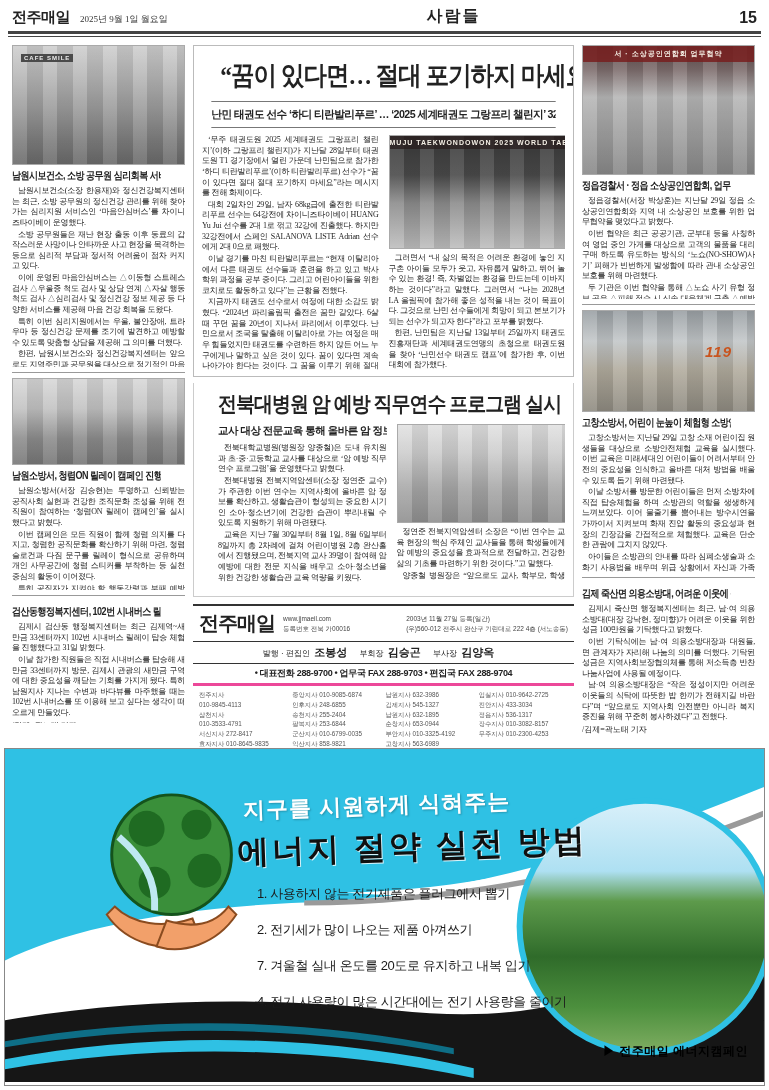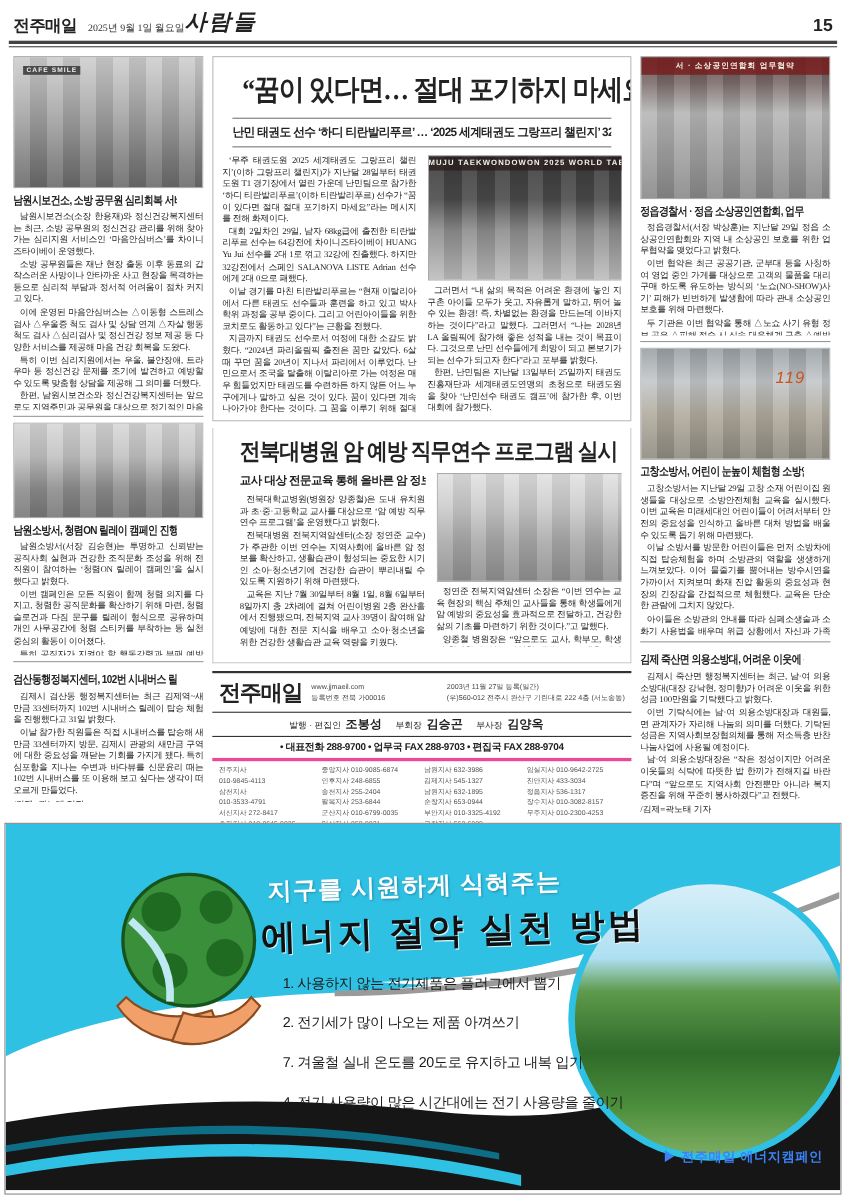--- a/index.html
+++ b/index.html
@@ -1,21 +1,21 @@
 <!DOCTYPE html>
 <html><head>
 <meta charset="utf-8">
 <style>
   html,body{margin:0;padding:0;background:#fff;}
   body{width:769px;height:1090px;overflow:hidden;font-family:"Liberation Serif",serif;color:#222;position:relative;}
   
   .pg-head{display:flex;align-items:flex-end;padding:6px 12px 2px 12px;}
   .pg-brand{font-family:"Liberation Sans",sans-serif;font-weight:bold;font-size:15px;letter-spacing:-0.5px;}
   .pg-date{font-size:9px;color:#333;margin-left:10px;padding-bottom:1px;}
-  .pg-section{flex:1;font-family:"Liberation Sans",sans-serif;font-weight:bold;font-size:20px;letter-spacing:2px;font-style:italic;}
+  .pg-section{flex:1;text-align:center;font-family:"Liberation Sans",sans-serif;font-weight:bold;font-size:16px;letter-spacing:2px;}
   .pg-num{font-family:"Liberation Sans",sans-serif;font-size:16px;font-weight:bold;}
   .pg-rule{border-top:3px solid #444;border-bottom:1px solid #444;height:2px;margin:2px 8px 0 8px;}
   
   .content{display:flex;gap:8px;padding:8px 12px 0 12px;}
   .col-l,.col-r{width:173px;flex:none;}
   .col-c{width:381px;flex:none;}
   .hr{border-top:1px solid #999;margin:5px 0;}
   .art{overflow:hidden;position:relative;}
   .hl{font-family:"Liberation Sans",sans-serif;font-weight:bold;font-size:10.5px;white-space:nowrap;overflow:hidden;letter-spacing:-0.6px;margin:4px 0 3px 0;transform:scaleX(0.86);transform-origin:0 50%;}
   .body-txt{font-size:8px;line-height:1.33;text-align:justify;letter-spacing:-0.2px;color:#1c1c1c;}
@@ -27,21 +27,21 @@
   .photo:after{content:"";position:absolute;inset:0;background:
     repeating-linear-gradient(90deg,rgba(255,255,255,.10) 0 14px,rgba(0,0,0,.08) 14px 30px);}
   .ph-l1{height:118px;}
   .ph-l2{height:85px;background:linear-gradient(180deg,#d8d8d8 0%,#c2c2c2 35%,#8d8d8d 70%,#777 100%);}
   .ph-c1{width:182px;height:112px;float:right;margin:0 0 3px 6px;background:linear-gradient(180deg,#3a3a3a 0%,#4a4a4a 35%,#8c8c8c 60%,#bdbdbd 100%);}
   .ph-c2{width:182px;height:97px;float:right;margin:0 0 3px 6px;background:linear-gradient(180deg,#e2e2e2 0%,#cccccc 30%,#a8a8a8 65%,#8f8f8f 100%);}
   .ph-r1{height:128px;background:linear-gradient(180deg,#5d4a4a 0%,#7c6b6b 18%,#b7b7b7 40%,#9c9c9c 75%,#888 100%);}
   .ph-r2{height:100px;background:linear-gradient(180deg,#9aa0a4 0%,#c3c7c9 30%,#b1ab9d 60%,#8e8a80 100%);}
   .photo .sign{position:absolute;top:8px;left:8px;z-index:2;background:#4b4b4b;color:#eee;font-family:"Liberation Sans",sans-serif;font-size:6px;font-weight:bold;padding:1px 3px;letter-spacing:1px;}
   .photo .banner-top{position:absolute;top:0;left:0;right:0;z-index:2;text-align:center;color:#f5f0e6;font-family:"Liberation Sans",sans-serif;font-weight:bold;font-size:7px;letter-spacing:1px;padding:3px 0;background:rgba(40,30,30,.75);white-space:nowrap;overflow:hidden;}
-  .photo .truck-mark{position:absolute;top:18px;right:22px;z-index:2;color:#c9541e;font-family:"Liberation Sans",sans-serif;font-weight:normal;font-size:15px;font-style:italic;letter-spacing:1px;}
+  .photo .truck-mark{position:absolute;top:32px;right:22px;z-index:2;color:#c9541e;font-family:"Liberation Sans",sans-serif;font-weight:bold;font-size:15px;font-style:italic;letter-spacing:1px;}
   
   .c1-box{border:1px solid #bbb;padding:6px 8px;height:318px;overflow:hidden;}
   .c1-hl{font-weight:bold;font-size:26px;text-align:center;letter-spacing:-1px;white-space:nowrap;transform:scaleX(0.9);transform-origin:50% 50%;margin:6px 0 8px 0;}
   .c1-sub{font-family:"Liberation Sans",sans-serif;font-weight:bold;font-size:11px;text-align:center;border-top:1px solid #777;border-bottom:1px solid #777;padding:5px 0;margin:0 4px 7px 4px;white-space:nowrap;overflow:hidden;transform:scaleX(0.97);letter-spacing:-0.6px;}
   .twocol{display:flex;gap:10px;}
   .twocol>div{width:50%;overflow:hidden;}
   .c1-cols{height:238px;}
   .c2-cols{height:158px;}
   
   .c2-box{border:1px solid #ccc;border-top:none;padding:5px 8px 4px 24px;height:204px;overflow:hidden;margin-top:6px;}
@@ -60,21 +60,21 @@
   .mh-branches>div{flex:1;}
   .branch-line{font-size:6.3px;color:#555;line-height:1.55;white-space:nowrap;overflow:hidden;}
   .mh-foot{text-align:center;font-size:7.5px;font-weight:bold;padding:3px 0;letter-spacing:-0.3px;}
   
   .banner{position:absolute;left:4px;right:4px;top:748px;height:336px;border:1px solid #888;background:#fff;overflow:hidden;}
   .banner svg{position:absolute;inset:0;}
   .bn-tag{position:absolute;left:238px;top:42px;z-index:5;color:#fff;font-weight:bold;font-size:22px;letter-spacing:1px;font-family:"Liberation Sans",sans-serif;transform:rotate(-2deg);text-shadow:1px 1px 2px rgba(0,0,0,.25);}
   .bn-title{position:absolute;left:232px;top:76px;z-index:5;color:#101010;font-weight:bold;font-size:32px;letter-spacing:3px;font-family:"Liberation Sans",sans-serif;transform:rotate(-2deg);text-shadow:1px 1px 0 rgba(255,255,255,.8);}
   .bn-list{position:absolute;left:252px;top:136px;z-index:5;width:330px;}
   .energy-item{font-size:13px;color:#1b1b1b;margin-bottom:18px;letter-spacing:-0.4px;font-family:"Liberation Sans",sans-serif;}
-  .bn-foot{position:absolute;right:16px;top:294px;z-index:6;color:#3b82f6;font-size:12px;font-weight:bold;font-family:"Liberation Sans",sans-serif;letter-spacing:0.5px;}
+  .bn-foot{position:absolute;right:16px;top:294px;z-index:6;color:#000000;font-size:12px;font-weight:bold;font-family:"Liberation Sans",sans-serif;letter-spacing:0.5px;}
 </style>
 </head>
 <body>
 
 <div class="pg-head">
   <span class="pg-brand">전주매일</span>
   <span class="pg-date">2025년 9월 1일 월요일</span>
   <span class="pg-section">사람들</span>
   <span class="pg-num">15</span>
 </div>
@@ -106,21 +106,21 @@
           <div class="para">이번 캠페인은 모든 직원이 함께 청렴 의지를 다지고, 청렴한 공직문화를 확산하기 위해 마련, 청렴 슬로건과 다짐 문구를 릴레이 형식으로 공유하며 개인 사무공간에 청렴 스티커를 부착하는 등 실천 중심의 활동이 이어졌다.</div>
           <div class="para">특히 공직자가 지켜야 할 행동강령과 부패 예방 방법을 공유하고, 다양한 청렴 사례를 나누면서 실질적이고 구체적인 청렴 실천 방안을 모색했다.</div>
         </div>
 
     </div>
     <div class="hr"></div>
     <div class="art" style="height:122px">
       <div class="hl">검산동행정복지센터, 102번 시내버스 릴레이 탑승 체험</div>
       <div class="body-txt">
           <div class="para">김제시 검산동 행정복지센터는 최근 김제역~새만금 33센터까지 102번 시내버스 릴레이 탑승 체험을 진행했다고 31일 밝혔다.</div>
-          <div class="para">이날 참가한 직원들은 직접 시내버스를 탑승해 새만금 33센터까지 방문, 김제시 관광의 새만금 구역에 대한 중요성을 깨닫는 기회를 가지게 됐다. 특히 심포항을 지나는 수변과 바다뷰를 신문윤리 때는 102번 시내버스를 또 이용해 보고 싶다는 생각이 떠오르게 만들었다.</div>
+          <div class="para">이날 참가한 직원들은 직접 시내버스를 탑승해 새만금 33센터까지 방문, 김제시 관광의 새만금 구역에 대한 중요성을 깨닫는 기회를 가지게 됐다. 특히 남원지사 지나는 수변과 바다뷰를 마주했을 때는 102번 시내버스를 또 이용해 보고 싶다는 생각이 떠오르게 만들었다.</div>
         </div>
       <div class="byline">/김제=곽노태 기자</div>
     </div>
   </div>
 
   <div class="col-c">
     <div class="c1-box art">
       <div class="c1-hl">“꿈이 있다면… 절대 포기하지 마세요”</div>
       <div class="c1-sub">난민 태권도 선수 ‘하디 티란발리푸르’ … ‘2025 세계태권도 그랑프리 챌린지’ 32강 진출</div>
       <div class="twocol c1-cols">

